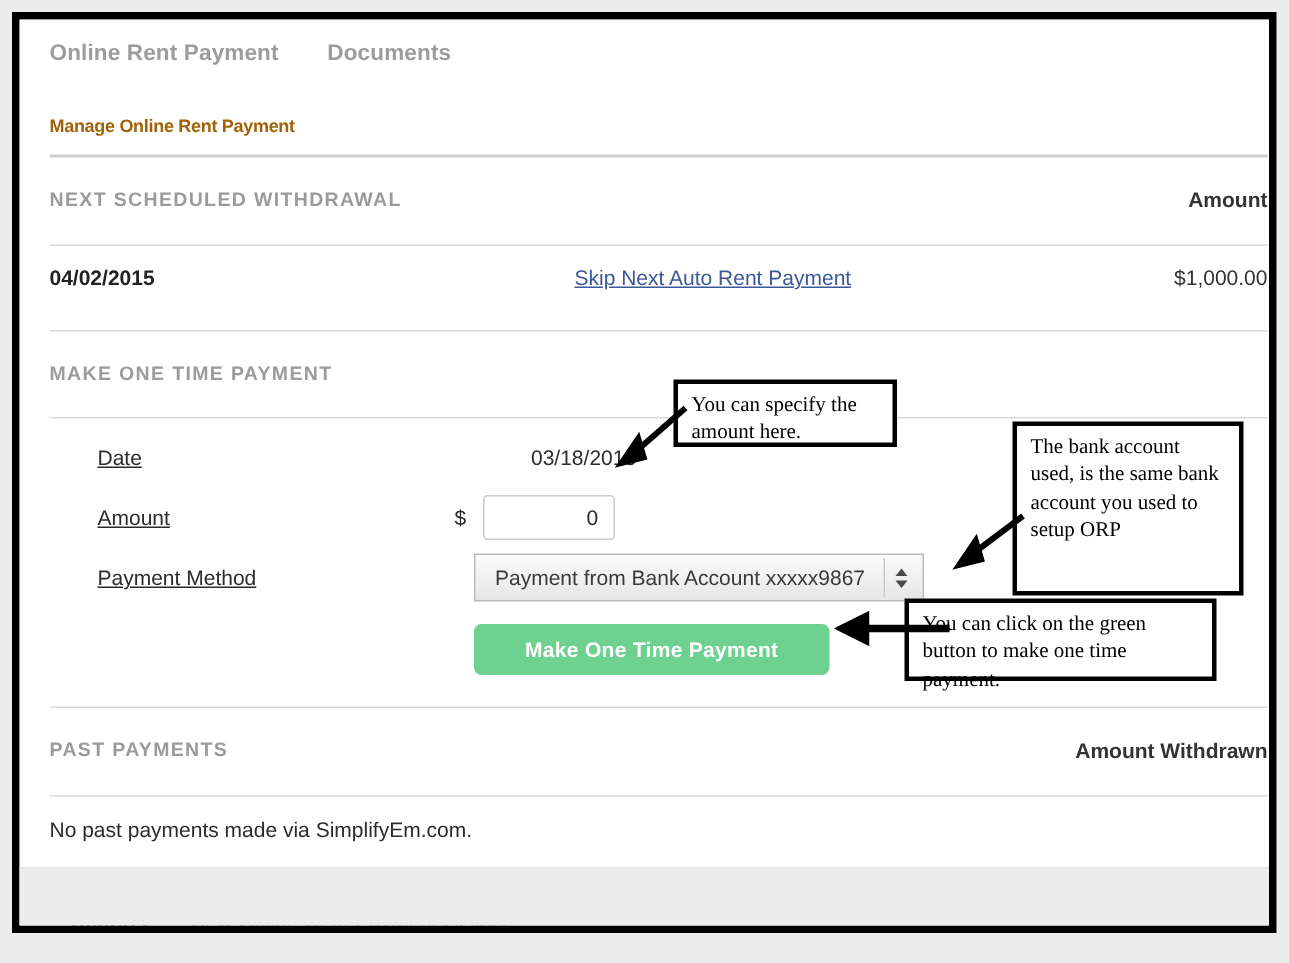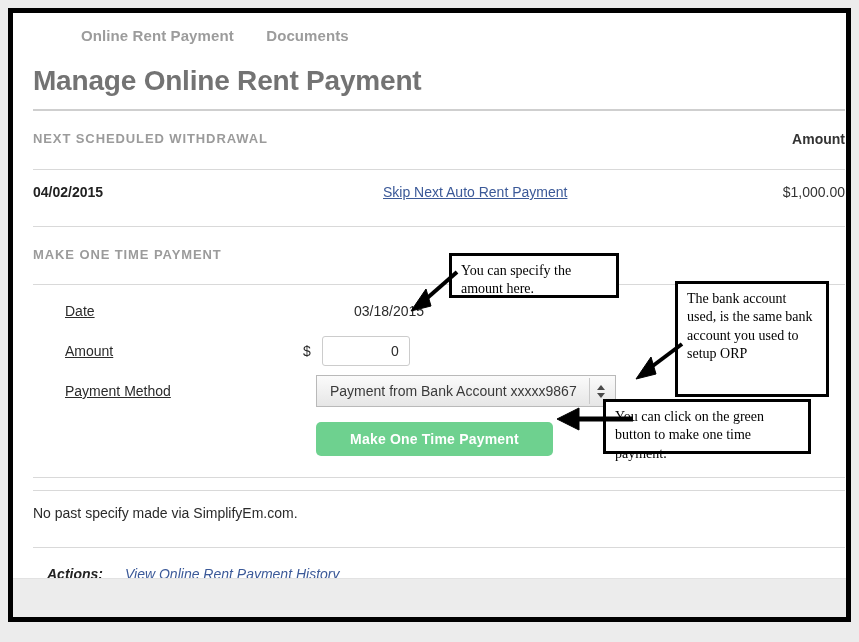--- a/index.html
+++ b/index.html
@@ -49,39 +49,38 @@
     left: 12px;
     top: 0;
     width: 814px;
   }
 
   
   .tabbar {
     padding-top: 14px;
     padding-left: 8px;
     height: 30px;
-    margin-left: 48px;
   }
   .tab {
     display: inline-block;
     color: #9c9c9c;
     font-size: 15px;
     font-weight: bold;
     letter-spacing: 0.1px;
     margin-right: 28px;
     cursor: pointer;
   }
 
   
   .page-title {
-    margin-top: 8px;
+    margin-top: 20px;
     padding-left: 8px;
-    font-size: 28px;
-    font-weight: bold;
-    color: #737373;
+    font-size: 12px;
+    font-weight: bold;
+    color: #a16207;
     letter-spacing: -0.2px;
   }
   .rule {
     margin-top: 12px;
     margin-left: 8px;
     width: 812px;
     height: 2px;
     background: #cfcfcf;
   }
   .rule.thin {
@@ -373,36 +372,40 @@
           </div>
 
           <div class="btn-row">
             <span class="spacer"></span>
             <button class="green-btn">Make One Time Payment</button>
           </div>
         </div>
 
         <div class="rule thin"></div>
 
-        <div class="rule thin"></div>
-
-        <div class="plain-row">No past specify made via SimplifyEm.com.</div>
+        <div class="section-head">
+          <span class="lbl">PAST PAYMENTS</span>
+          <span class="amt">Amount Withdrawn</span>
+        </div>
+        <div class="rule thin"></div>
+
+        <div class="plain-row">No past payments made via SimplifyEm.com.</div>
         <div class="rule thin"></div>
 
         <div class="actions-row">
           <span class="a-label">Actions:</span>
           <a>View Online Rent Payment History</a>
         </div>
 
       </div>
 
       <div class="footer-strip"></div>
     </div>
 
-    <div class="callout" style="left:436px; top:240px; width:170px; height:45px;">You can specify the amount here.</div>
+    <div class="callout" style="left:436px; top:240px; width:149px; height:45px;">You can specify the amount here.</div>
     <svg class="arrow" style="left:392px; top:256px;" width="56" height="44" viewBox="0 0 56 44">
       <g fill="#000000" stroke="#000000">
         <line x1="52" y1="3" x2="20" y2="31" stroke-width="4"></line>
         <polygon points="6,42 26,37 21,20"></polygon>
       </g>
     </svg>
 
     <div class="callout" style="left:662px; top:268px; width:154px; height:116px;">The bank account used, is the same bank account you used to setup ORP</div>
     <svg class="arrow" style="left:617px; top:328px;" width="56" height="40" viewBox="0 0 56 40">
       <g fill="#000000" stroke="#000000">

